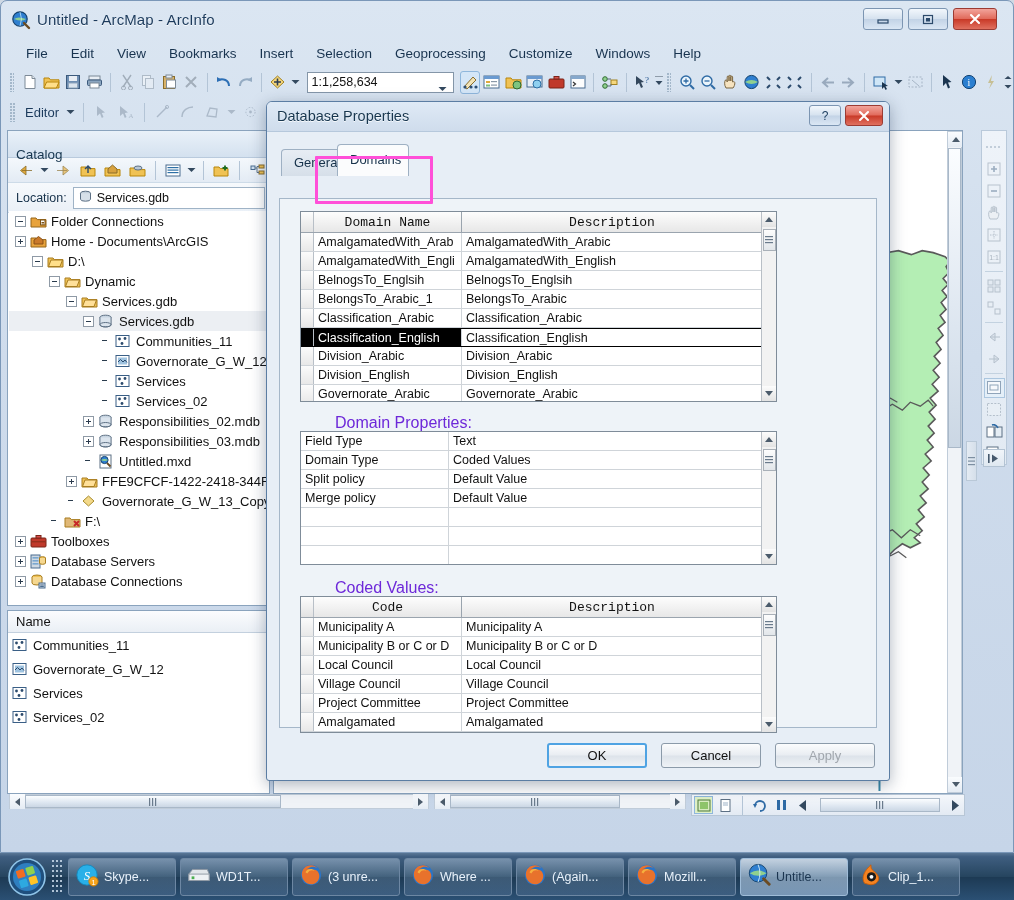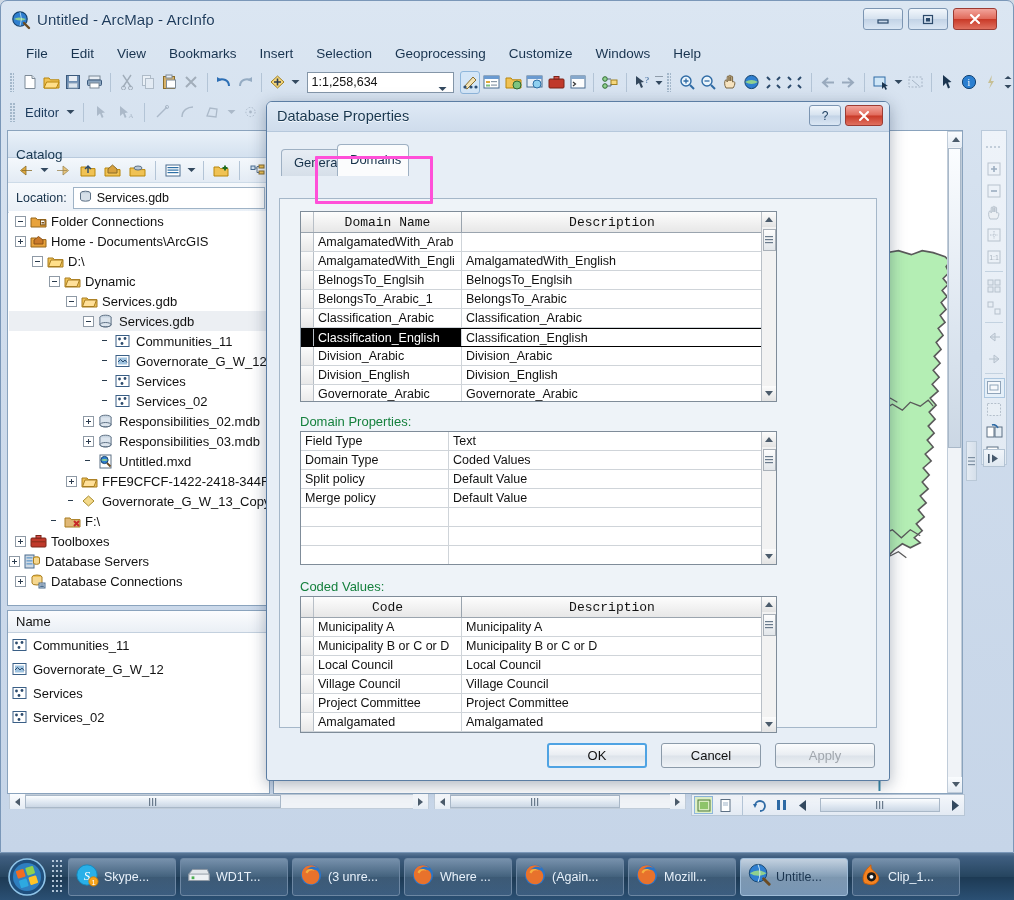--- a/index.html
+++ b/index.html
@@ -287,21 +287,21 @@
   }
   .gvs .ar { height:15px; width:15px; display:flex; align-items:center; justify-content:center;
     background:linear-gradient(to bottom,#fcfcfc,#e3e3e3); flex:0 0 auto; }
   .gvs .thumb {
     width:13px; height:22px; margin-top:2px;
     background:linear-gradient(to bottom,#fdfdfd,#e2e6ea);
     border:1px solid #a9b0b8; display:flex; align-items:center; justify-content:center;
   }
   .gvs .spacer { flex:1; }
 
-  .seclabel { position:absolute; font-size:13px; color:#15803d; }
+  .seclabel { position:absolute; font-size:16px; color:#6d28d9;margin-left:35px; }
 
   .dlg-buttons { position:absolute; right:14px; bottom:12px; display:flex; gap:14px; }
   .dbtn {
     width:100px; height:25px; border:1px solid #8b9aa9; border-radius:3px;
     background:linear-gradient(to bottom,#fbfcfd,#e9edf2 48%,#dde3ea 52%,#eef2f6);
     font-size:13px; color:#111; display:flex; align-items:center; justify-content:center;margin-top:36px;
   }
   .dbtn.default { border:2px solid #4fa3e3; }
   .dbtn.disabled { color:#a0a6ad; }
 
@@ -905,21 +905,21 @@
           </div>
           <div class="tnode" style="padding-left:6px">
             <span class="expander plus"></span>
             <span class="ico"><svg width="17" height="14" viewBox="0 0 17 14">
                 <rect x="1" y="4" width="15" height="9" rx="1" fill="#c0392b" stroke="#7b2418"></rect>
                 <rect x="6" y="1.5" width="5" height="2.5" fill="#d9534f" stroke="#7b2418"></rect>
                 <rect x="1" y="7" width="15" height="1.4" fill="#97301f"></rect>
               </svg></span>
             <span>Toolboxes</span>
           </div>
-          <div class="tnode" style="padding-left:0">
+          <div class="tnode" style="padding-left:6px">
             <span class="expander plus"></span>
             <span class="ico"><svg width="16" height="15" viewBox="0 0 16 15">
                 <rect x="1" y="1" width="9" height="13" fill="#cfd9e3" stroke="#4a6c90"></rect>
                 <rect x="2.5" y="3" width="6" height="1.6" fill="#7aa7d0"></rect>
                 <rect x="2.5" y="6" width="6" height="1.6" fill="#7aa7d0"></rect>
                 <rect x="2.5" y="9" width="6" height="1.6" fill="#7aa7d0"></rect>
                 <ellipse cx="12.5" cy="4" rx="3" ry="1.3" fill="#f0c254" stroke="#a87d20"></ellipse>
                 <path d="M9.5 4 v5 a3 1.3 0 0 0 6 0 v-5" fill="#f6d890" stroke="#a87d20"></path>
               </svg></span>
             <span>Database Servers</span>
@@ -1242,20 +1242,21 @@
           <div class="grid" style="left:20px; top:12px; width:477px; height:191px;">
             <div class="ghead">
               <div class="gsel"></div>
               <div class="gcell" style="width:148px;">Domain Name</div>
               <div class="gcell" style="width:300px; border-right:none;">Description</div>
             </div>
             <div id="domain-rows-host">
                 <div class="grow">
                   <div class="gsel"></div>
                   <div class="gcell c1" style="width:148px">AmalgamatedWith_Arab</div>
+                  <div class="gcell c2" style="width:300px;border-right:none">AmalgamatedWith_Arabic</div>
                 </div>
                 <div class="grow">
                   <div class="gsel"></div>
                   <div class="gcell c1" style="width:148px">AmalgamatedWith_Engli</div>
                   <div class="gcell c2" style="width:300px;border-right:none">AmalgamatedWith_English</div>
                 </div>
                 <div class="grow">
                   <div class="gsel"></div>
                   <div class="gcell c1" style="width:148px">BelnogsTo_Englsih</div>
                   <div class="gcell c2" style="width:300px;border-right:none">BelnogsTo_Englsih</div>

